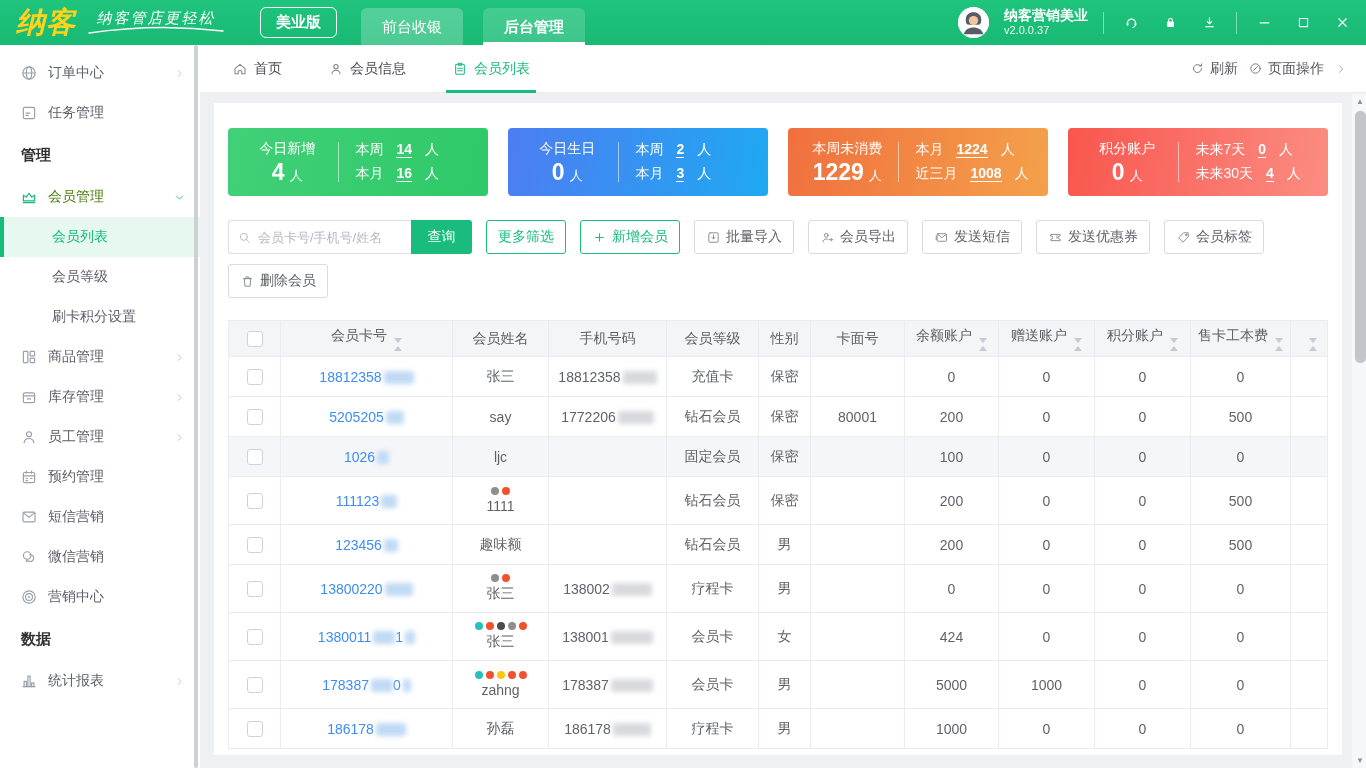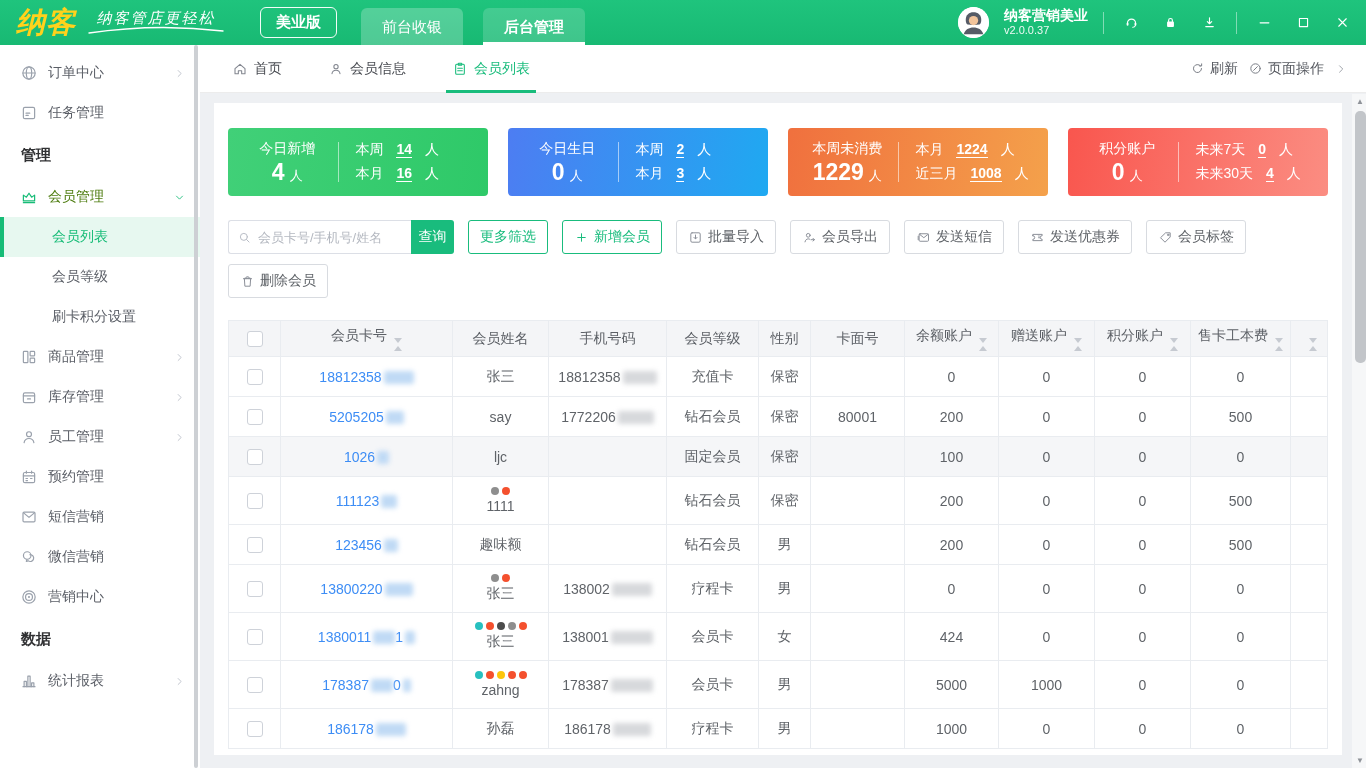--- a/index.html
+++ b/index.html
@@ -67,21 +67,21 @@
 .stat-right{flex:1;display:flex;flex-direction:column;gap:6px;padding-left:16px;font-size:14px}
 .stat-line .v{font-weight:bold;border-bottom:1px solid #fff;margin:0 13px;cursor:pointer}
 
 
 .toolbar1{margin-top:24px;display:flex;gap:14px;align-items:center}
 .search-group{display:flex}
 .search-box{width:183px;height:34px;border:1px solid #dcdfe6;border-right:none;border-radius:3px 0 0 3px;display:flex;align-items:center;padding:0 8px;gap:6px;background:#fff}
 .search-box .ic{width:15px;height:15px;color:#b9bdc6}
 .search-box input{border:none;outline:none;width:100%;font-size:13px;color:#333;font-family:inherit;background:transparent}
 .search-box input::placeholder{color:#b4b8c0}
-.btn-search{width:43px;height:34px;background:#19bc7d;color:#fff;border:none;border-radius:0 3px 3px 0;font-size:14px;cursor:pointer;font-family:inherit}
+.btn-search{width:61px;height:34px;background:#19bc7d;color:#fff;border:none;border-radius:0 3px 3px 0;font-size:14px;cursor:pointer;font-family:inherit}
 .btn{height:34px;display:inline-flex;align-items:center;gap:5px;padding:0 11px;border-radius:3px;background:#fff;cursor:pointer;font-size:14px;border:1px solid #d8dbe0;color:#5f6368}
 .btn .ic{width:15px;height:15px;color:#8c9099}
 .btn.green{border:1px solid #19bc7d;color:#19bc7d}
 .btn.green .ic{color:#19bc7d}
 .toolbar2{margin-top:10px}
 
 
 table{border-collapse:collapse;table-layout:fixed;width:1099px;margin-top:22px}
 th,td{border:1px solid #e9ecf0;text-align:center;font-weight:normal;overflow:hidden;white-space:nowrap}
 th{background:#f4f5f7;height:36px;color:#5c6066;font-size:14px}

